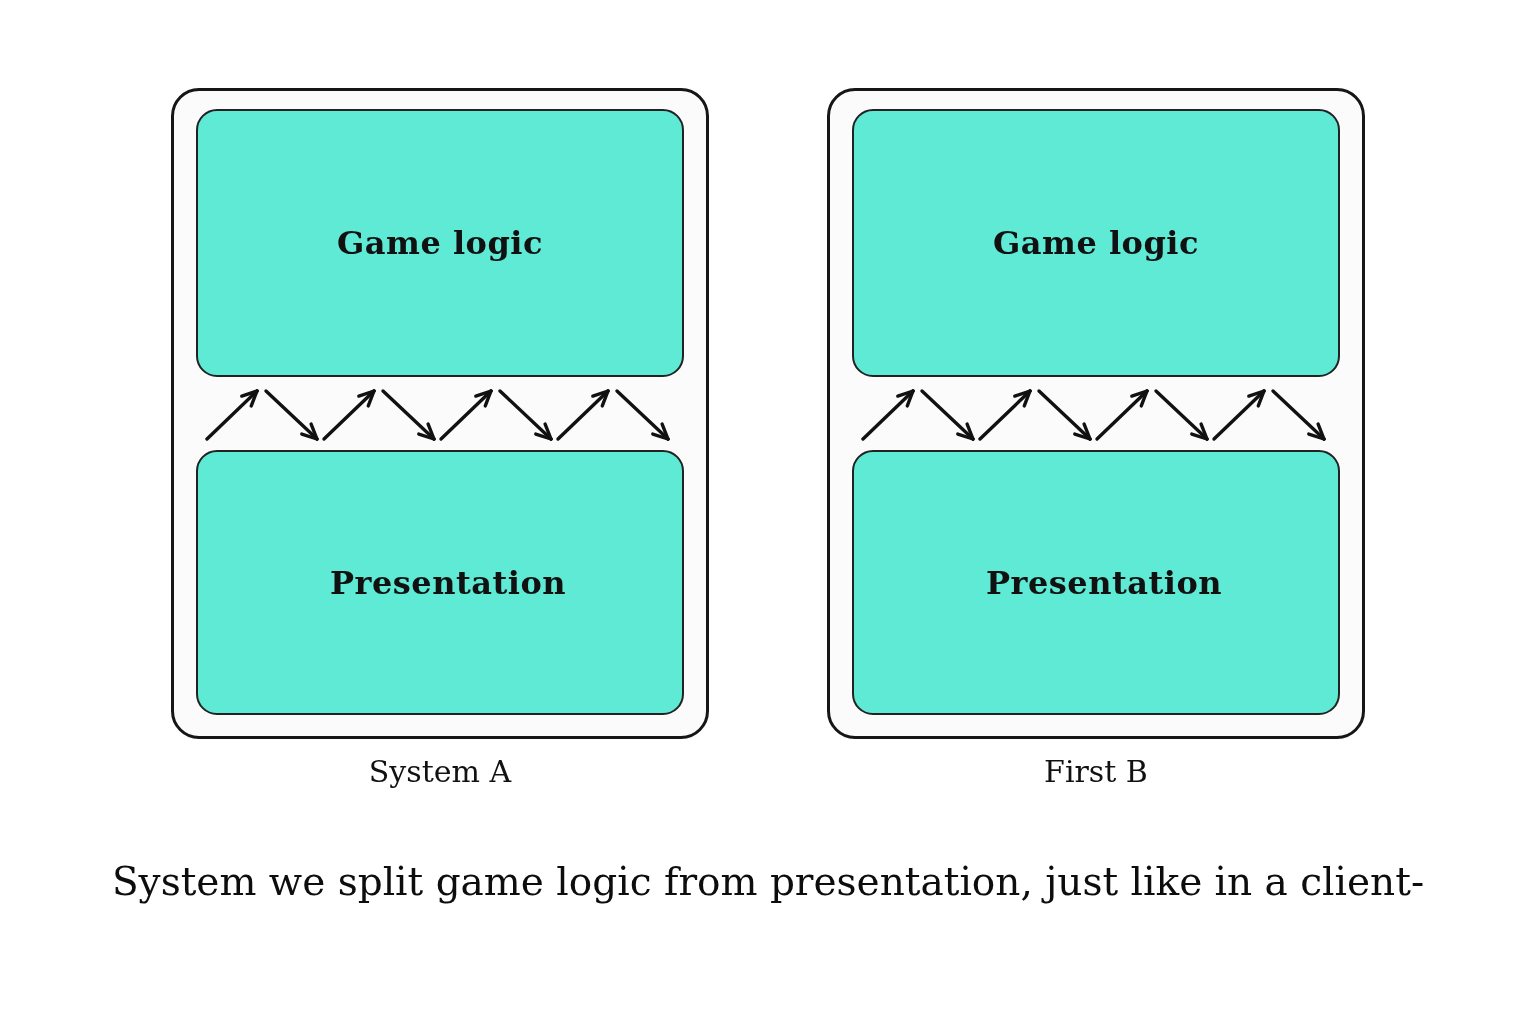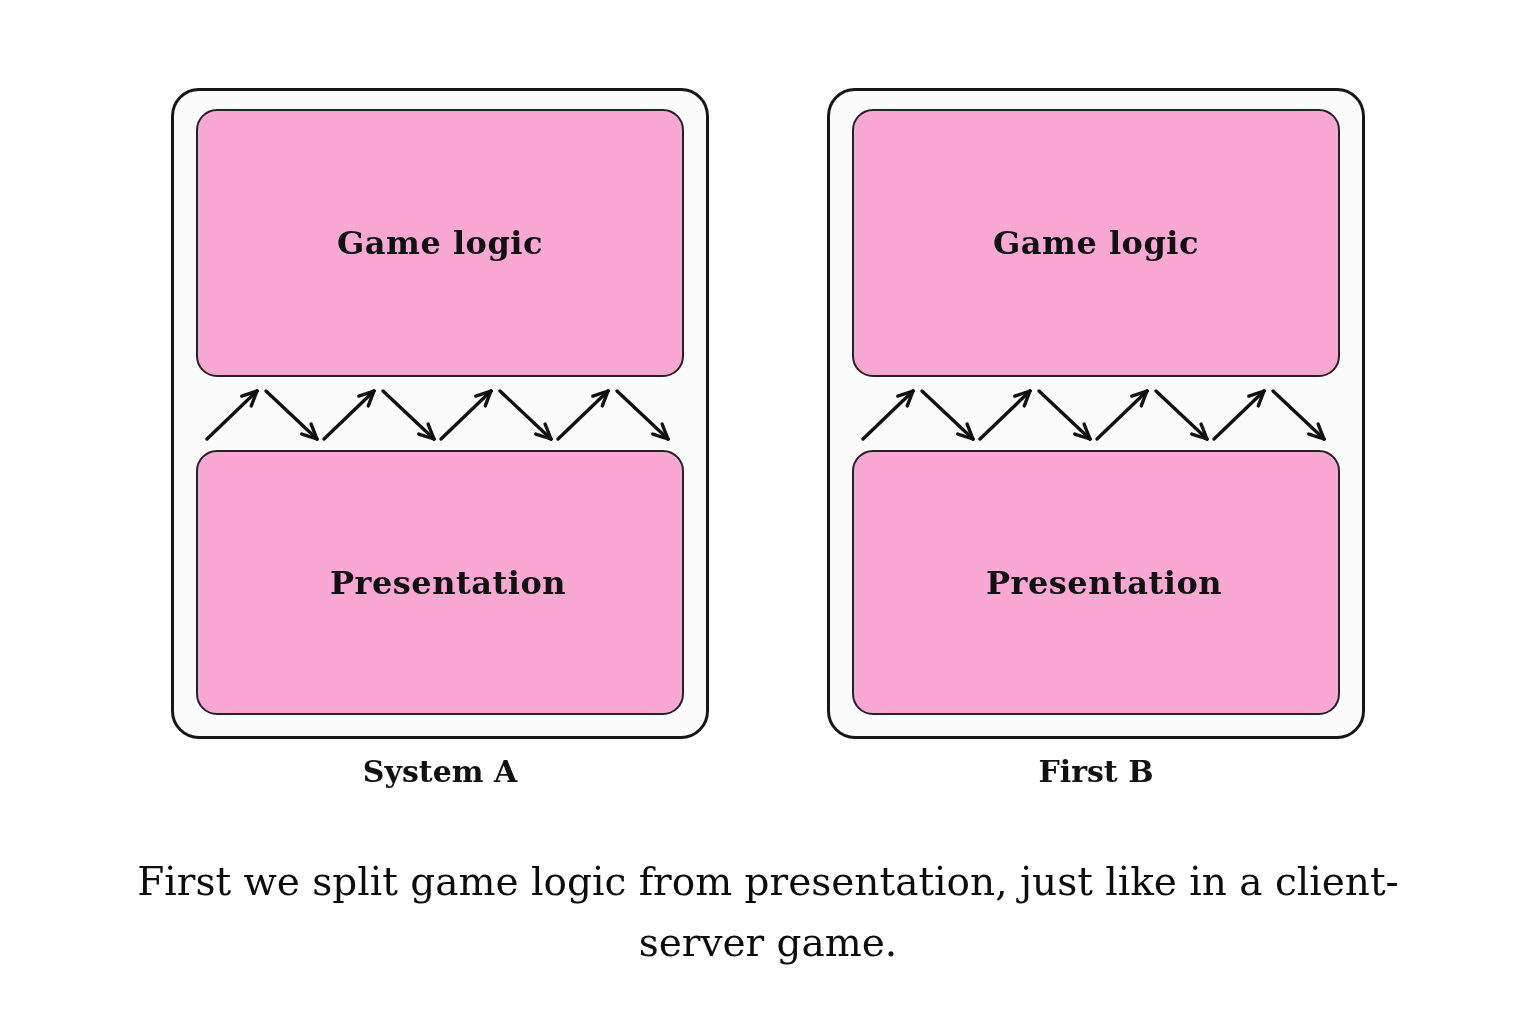--- a/index.html
+++ b/index.html
@@ -26,21 +26,21 @@
     background: #fbfbfb;
     border: 3px solid #161616;
     border-radius: 28px;
     padding: 18px 22px 21px 22px;
     display: flex;
     flex-direction: column;
     justify-content: space-between;
   }
   .inner-box {
     width: 100%;
-    background: #f9a8d4;
+    background: #5eead4;
     border: 2.5px solid #222222;
     border-radius: 21px;
     display: flex;
     align-items: center;
     justify-content: center;
   }
   .inner-box.top { height: 268px; }
   .inner-box.bottom { height: 265px; padding-left: 16px; }
   .box-label {
     font-weight: bold;
@@ -49,21 +49,21 @@
     color: #111111;
   }
   .arrow-band {
     height: 66px;
     display: flex;
     align-items: center;
     justify-content: center;
   }
   .system-label {
     margin-top: 15px;
-    font-weight: bold;
+    font-weight: normal;
     font-size: 30px;
     color: #111111;
     text-align: center;
   }
   .caption {
     margin-top: 62px;
     text-align: center;
     font-size: 39px;
     line-height: 61px;
     color: #0d0d0d;
@@ -153,17 +153,16 @@
         <div class="inner-box bottom">
           <span class="box-label">Presentation</span>
         </div>
       </div>
       <div class="system-label">First B</div>
     </div>
 
   </div>
 
   <div class="caption">
-    <span>First we split game logic from presentation, just like in a client-</span>
-    <span>server game.</span>
+    <span>System we split game logic from presentation, just like in a client-</span>
   </div>
 
 </div>
 
 </body></html>

